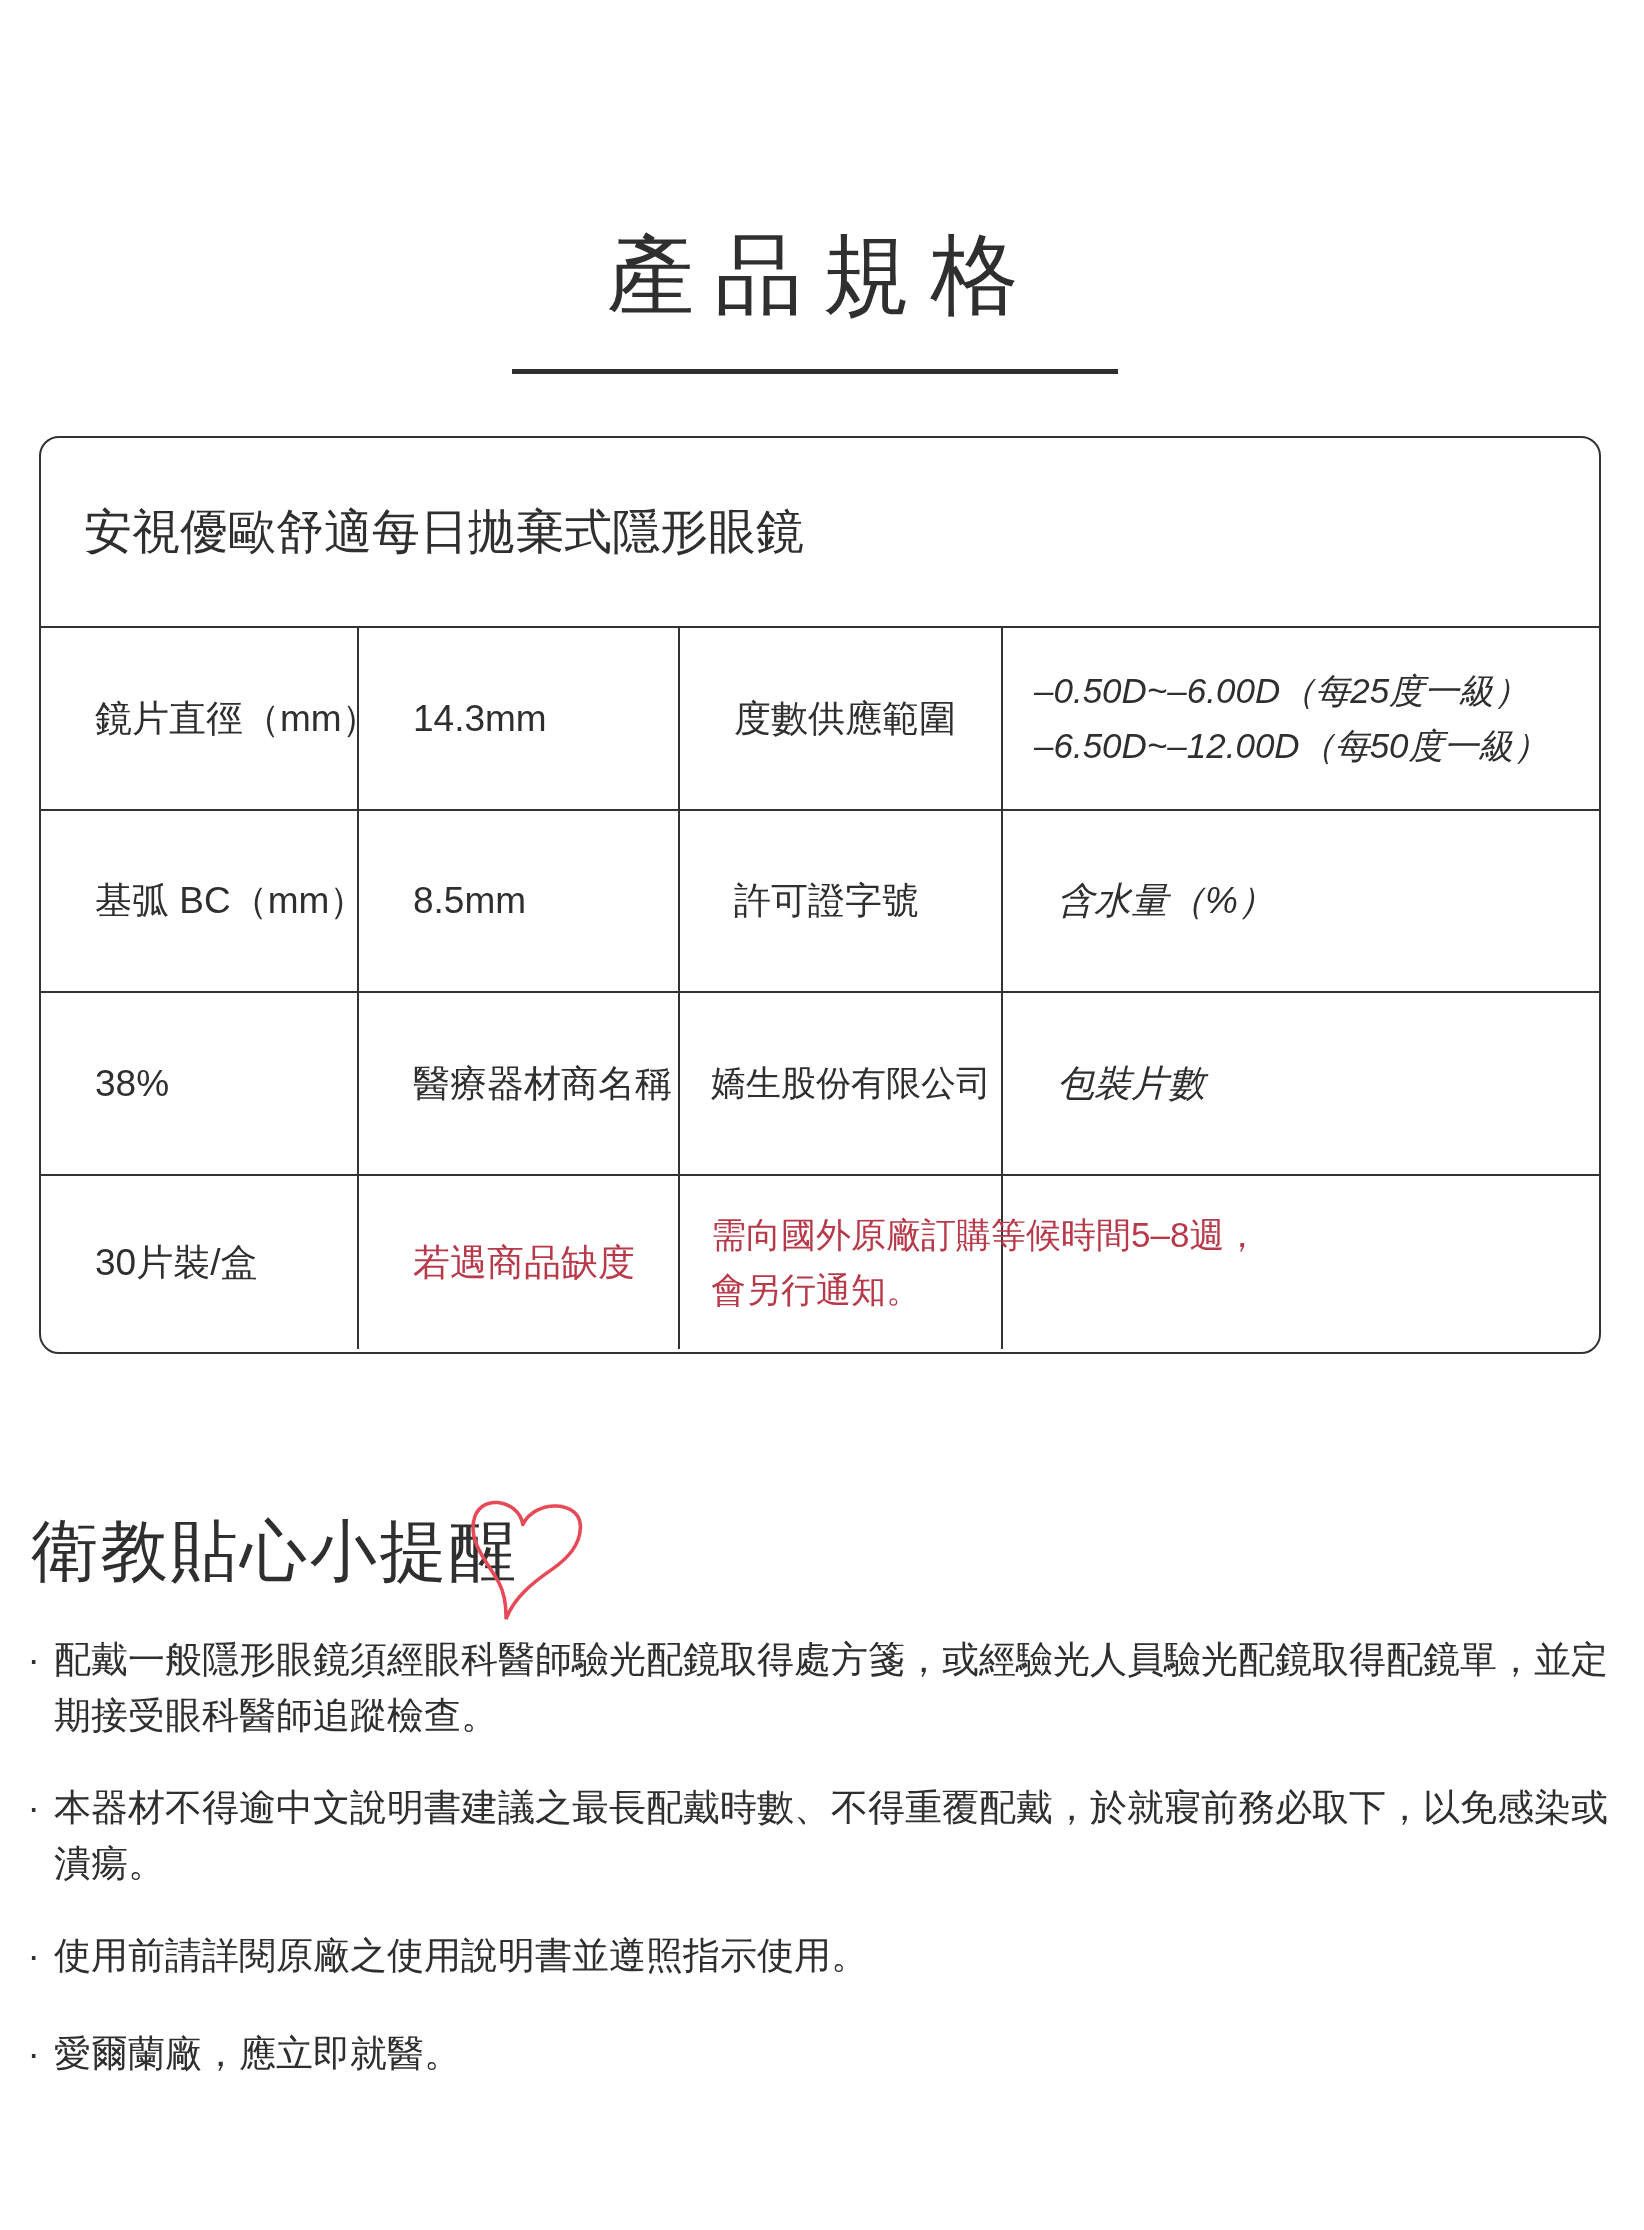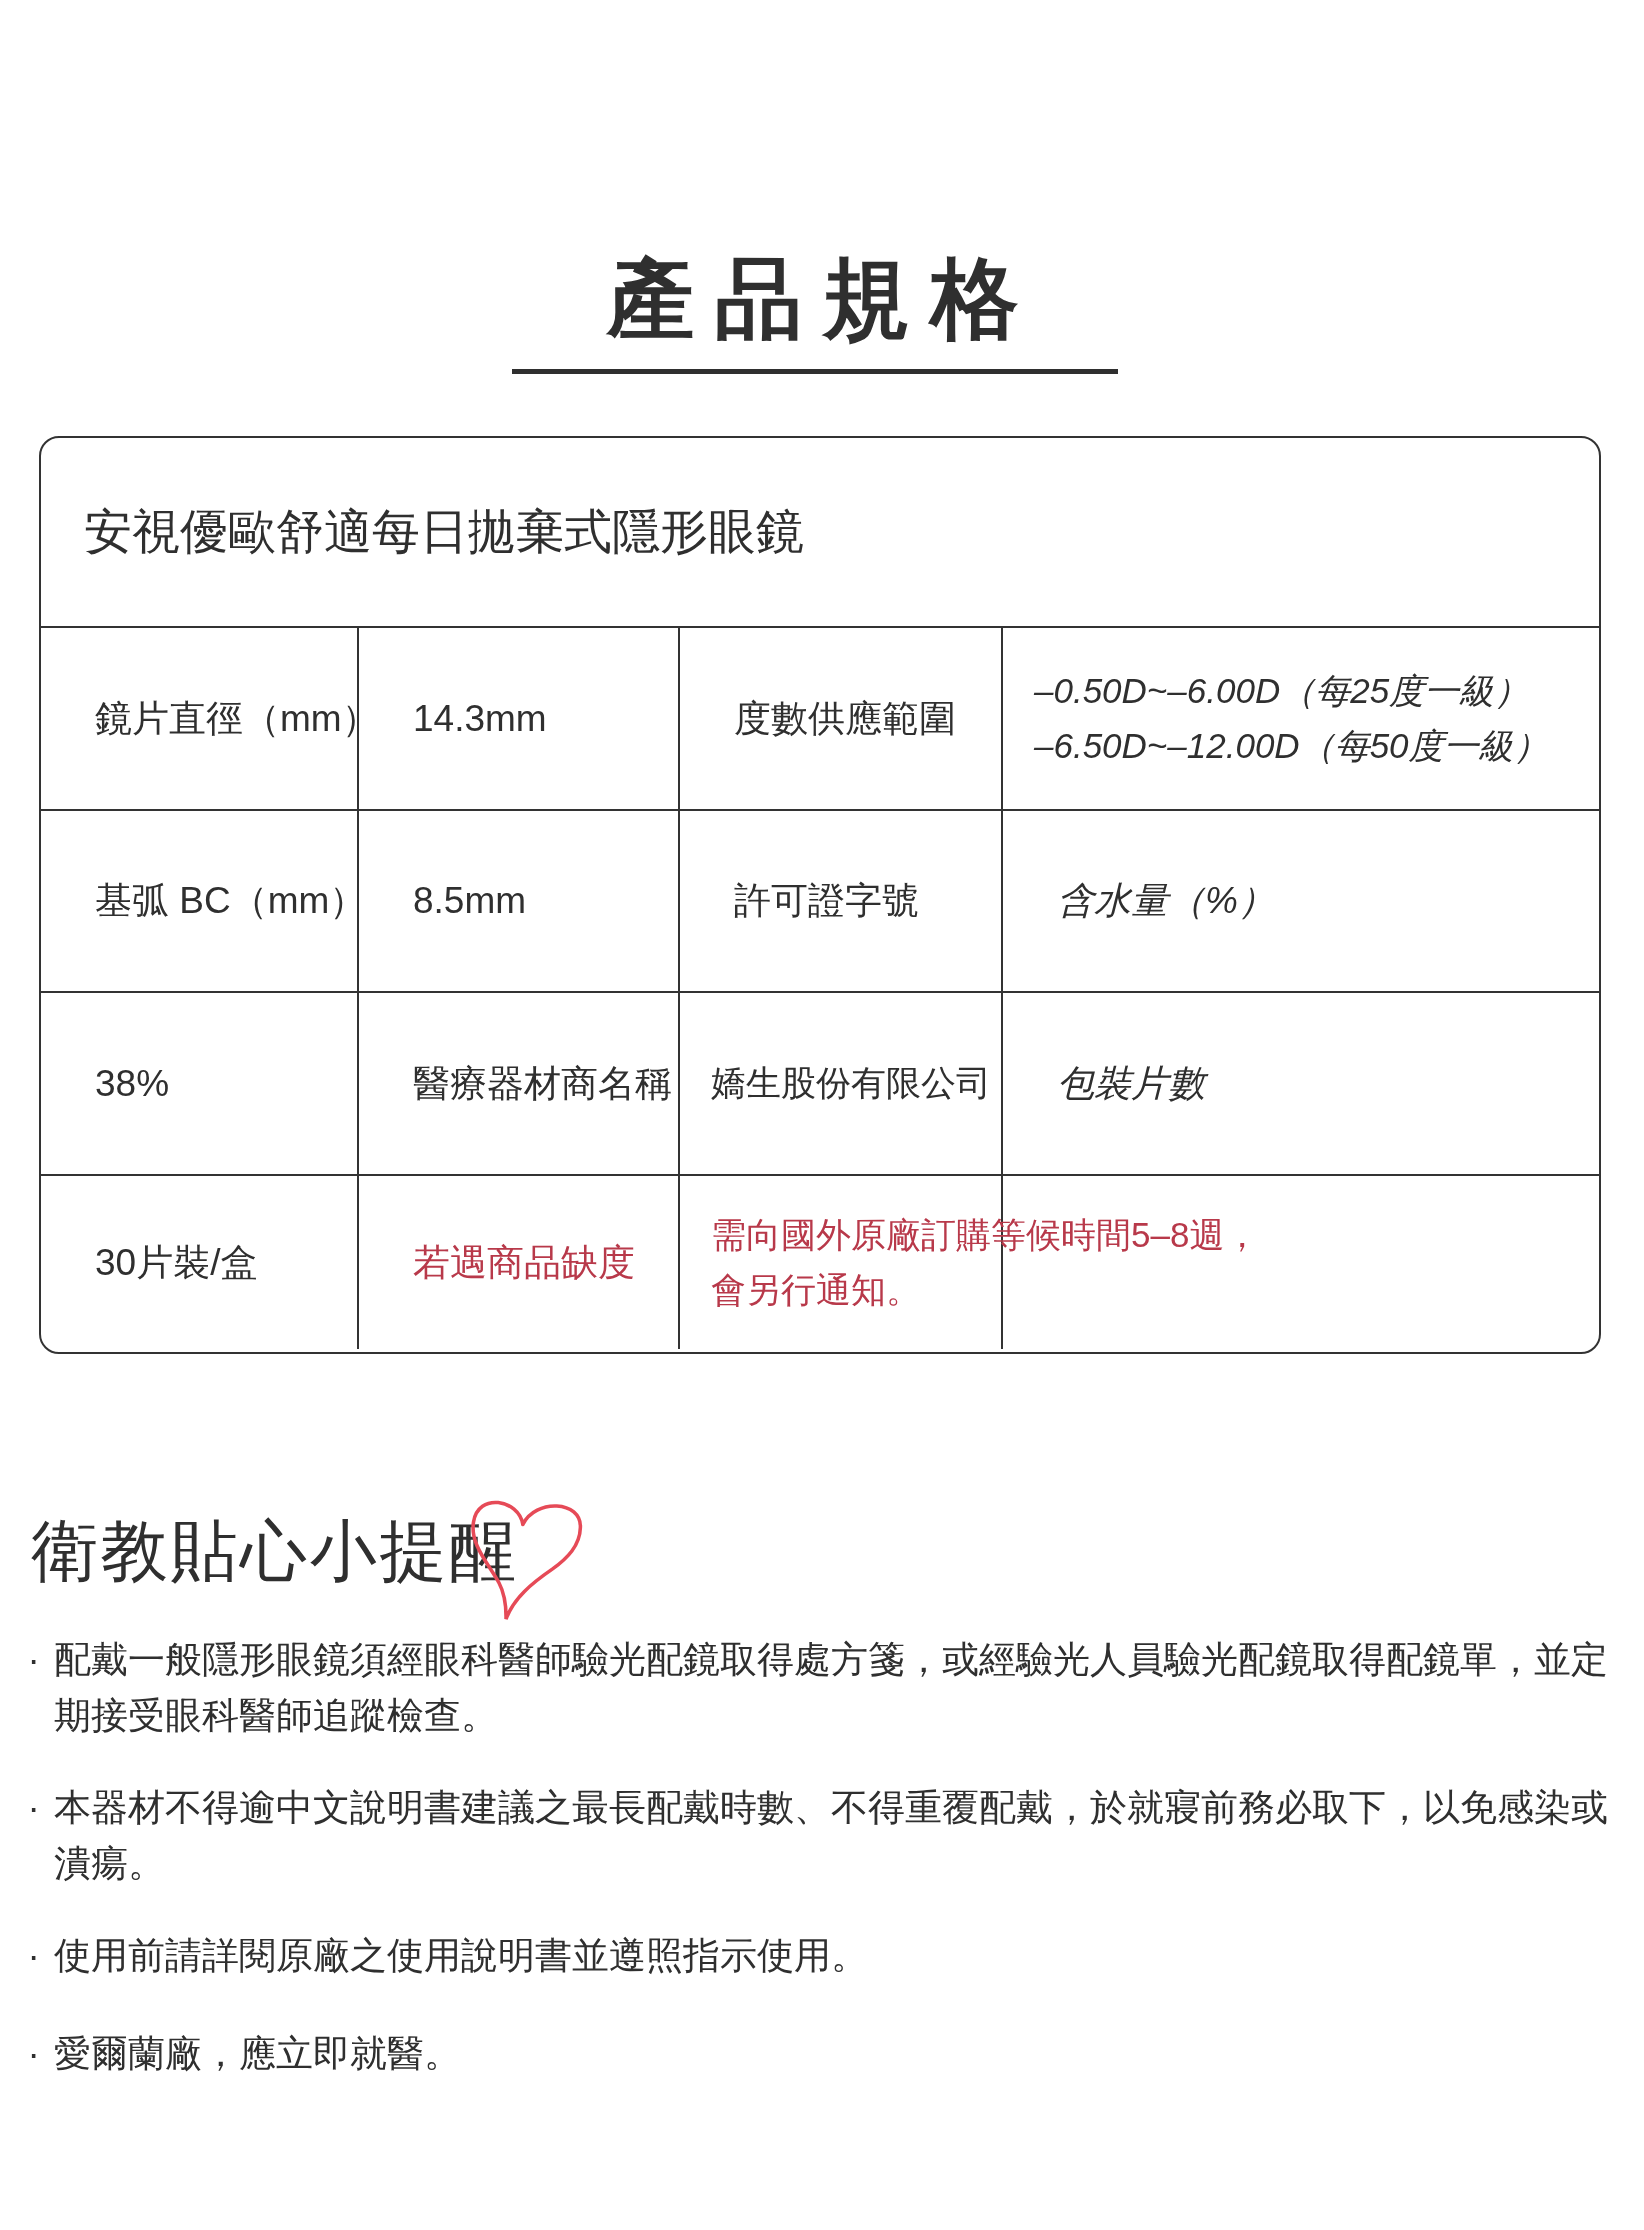--- a/index.html
+++ b/index.html
@@ -8,23 +8,23 @@
     width: 1645px; height: 2230px;
     font-family: "Liberation Sans", "DejaVu Sans", sans-serif;
     color: var(--text, #2f2f2f);
     position: relative;
     overflow: hidden;
   }
   .abs { position: absolute; }
 
   
   .main-title {
-    top: 240px; left: 0; width: 100%;
+    top: 216px; left: 0; width: 100%;
     text-align: center;
-    font-size: 88px; font-weight: bold;
+    font-size: 88px; font-weight: normal;
     letter-spacing: 20px;
     color: var(--text, #2f2f2f);
     white-space: nowrap;
   }
   .title-underline {
     top: 369px; left: 512px; width: 606px; height: 4.6px;
     background: var(--text, #2f2f2f);
   }
 
   

